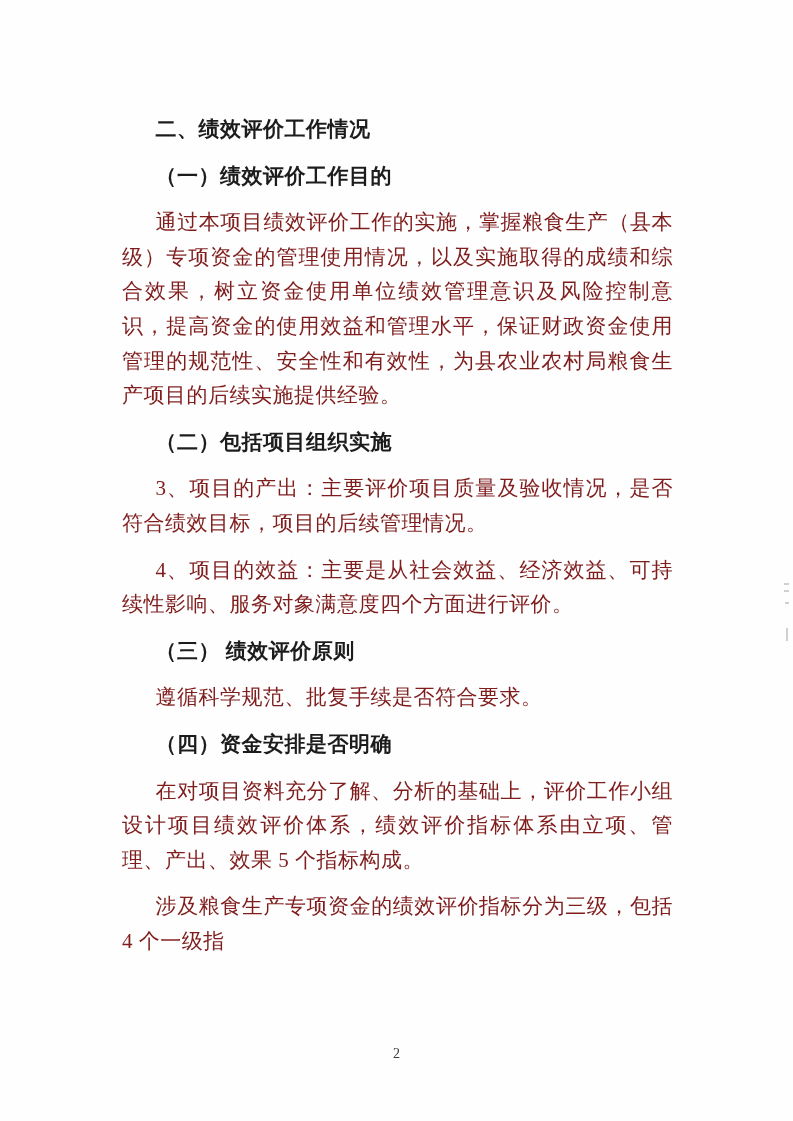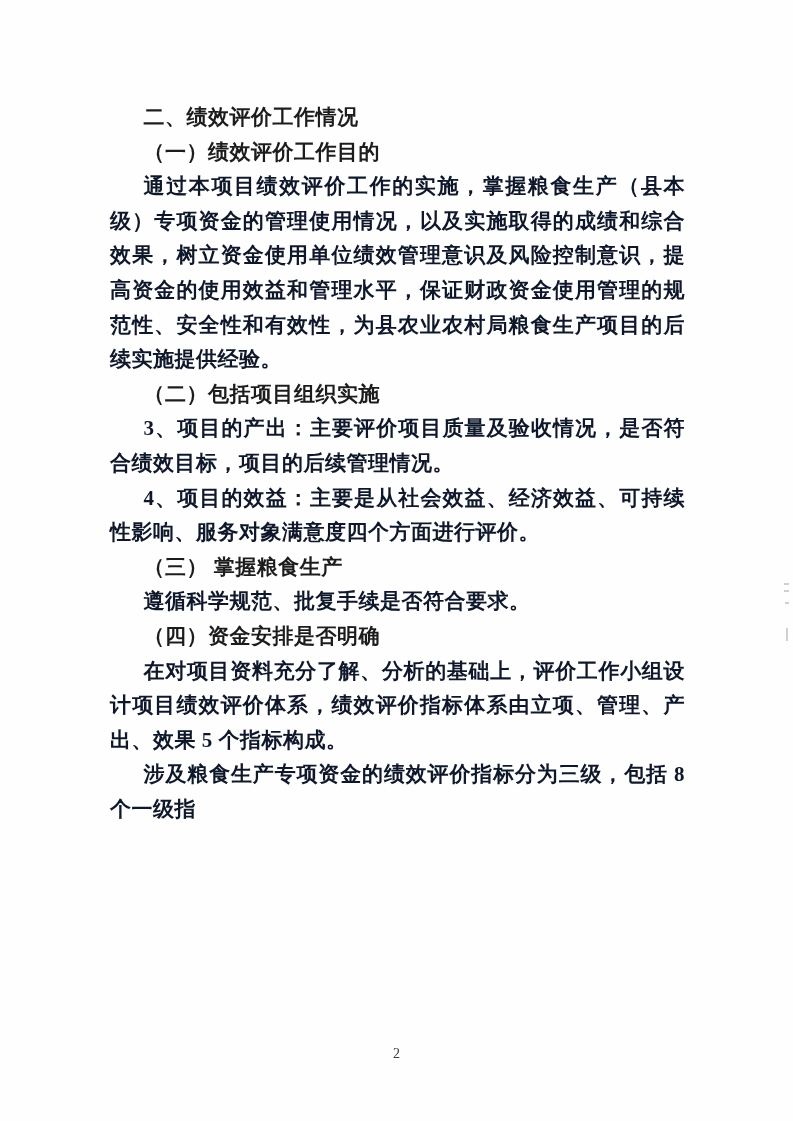--- a/index.html
+++ b/index.html
@@ -17,37 +17,37 @@
     color: #242424;
     box-sizing: border-box;
   }
   .content {
     position: absolute;
     top: 100px;
     left: 110px;
     width: 575px;
   }
   .content p, .content h3 {
-    margin: 0;
+    margin: 12px;
     font-size: 21px;
     line-height: 34.6px;
     text-align: justify;
     text-justify: inter-ideograph;
     letter-spacing: 0.5px;
   }
   .content h3.heading {
     font-weight: bold;
     text-indent: 1.6em;
     text-align: left;
     color: #1c1c1c;
   }
   .content p.paragraph {
-    font-weight: bold;
+    font-weight: normal;
     text-indent: 1.6em;
-    color: #0f172a;
+    color: #7f1d1d;
   }
   .page-number {
     position: absolute;
     top: 1046px;
     left: 0;
     width: 100%;
     text-align: center;
     font-size: 14px;
     color: #3a3a3a;
     font-family: "Liberation Serif", "DejaVu Serif", serif;
@@ -66,25 +66,25 @@
 <body>
 
 <div class="page">
   <div class="content">
       <h3 class="heading">二、绩效评价工作情况</h3>
       <h3 class="heading">（一）绩效评价工作目的</h3>
       <p class="paragraph">通过本项目绩效评价工作的实施，掌握粮食生产（县本级）专项资金的管理使用情况，以及实施取得的成绩和综合效果，树立资金使用单位绩效管理意识及风险控制意识，提高资金的使用效益和管理水平，保证财政资金使用管理的规范性、安全性和有效性，为县农业农村局粮食生产项目的后续实施提供经验。</p>
       <h3 class="heading">（二）包括项目组织实施</h3>
       <p class="paragraph">3、项目的产出：主要评价项目质量及验收情况，是否符合绩效目标，项目的后续管理情况。</p>
       <p class="paragraph">4、项目的效益：主要是从社会效益、经济效益、可持续性影响、服务对象满意度四个方面进行评价。</p>
-      <h3 class="heading">（三） 掌握粮食生产</h3>
+      <h3 class="heading">（三） 绩效评价原则</h3>
       <p class="paragraph">遵循科学规范、批复手续是否符合要求。</p>
       <h3 class="heading">（四）资金安排是否明确</h3>
       <p class="paragraph">在对项目资料充分了解、分析的基础上，评价工作小组设计项目绩效评价体系，绩效评价指标体系由立项、管理、产出、效果 5 个指标构成。</p>
-      <p class="paragraph">涉及粮食生产专项资金的绩效评价指标分为三级，包括 8 个一级指</p>
+      <p class="paragraph">涉及粮食生产专项资金的绩效评价指标分为三级，包括 4 个一级指</p>
     </div>
 
   <span class="scan-artifact artifact-a"></span>
   <span class="scan-artifact artifact-b"></span>
   <span class="scan-artifact artifact-c"></span>
   <span class="scan-artifact artifact-d"></span>
 
   <div class="page-number">2</div>
 </div>
 

